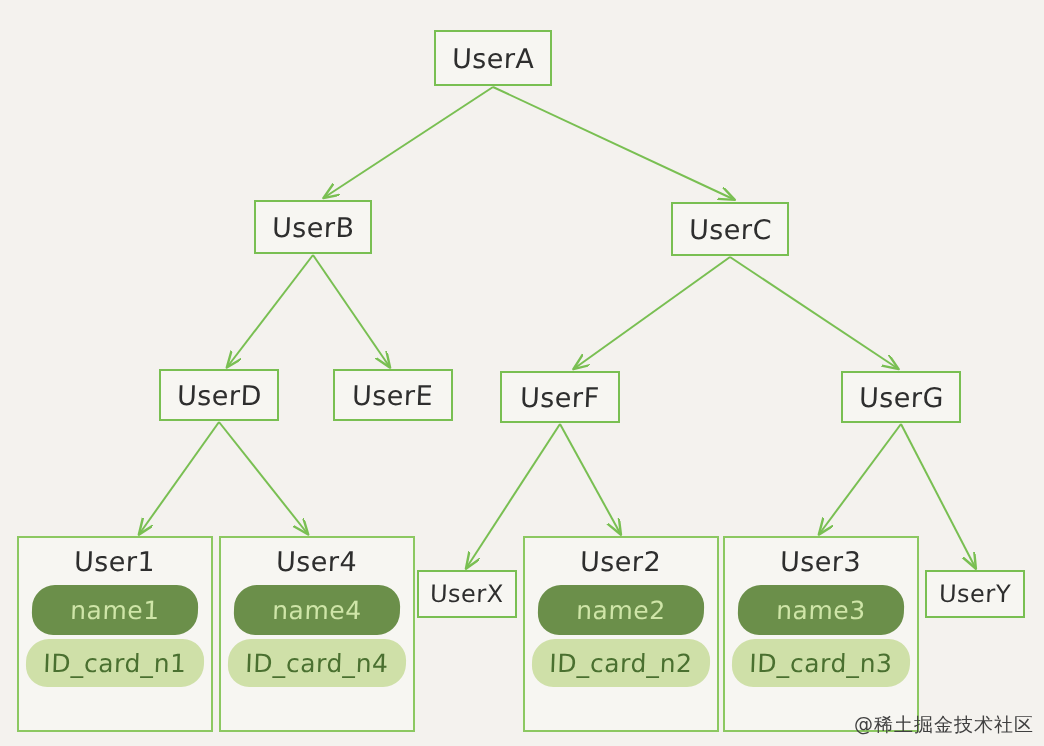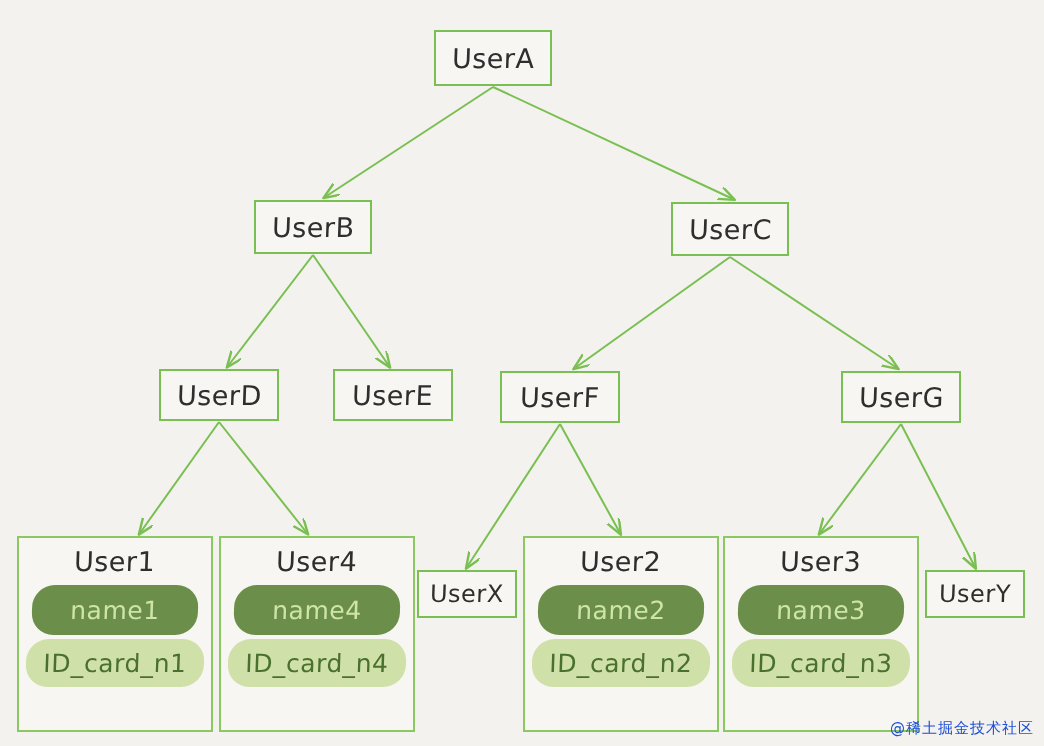--- a/index.html
+++ b/index.html
@@ -78,22 +78,22 @@
   }
   .pill-id {
     background: #cfe0a8;
     color: #4a7030;
     height: 48px;
   }
   .watermark {
     position: absolute;
     right: 10px;
     bottom: 8px;
-    font-size: 15px;
-    color: #1d4ed8;
+    font-size: 19px;
+    color: #404040;
     letter-spacing: 1px;
     z-index: 6;
     white-space: nowrap;
   }
 </style>
 </head>
 <body>
 
 <div id="canvas">
 

